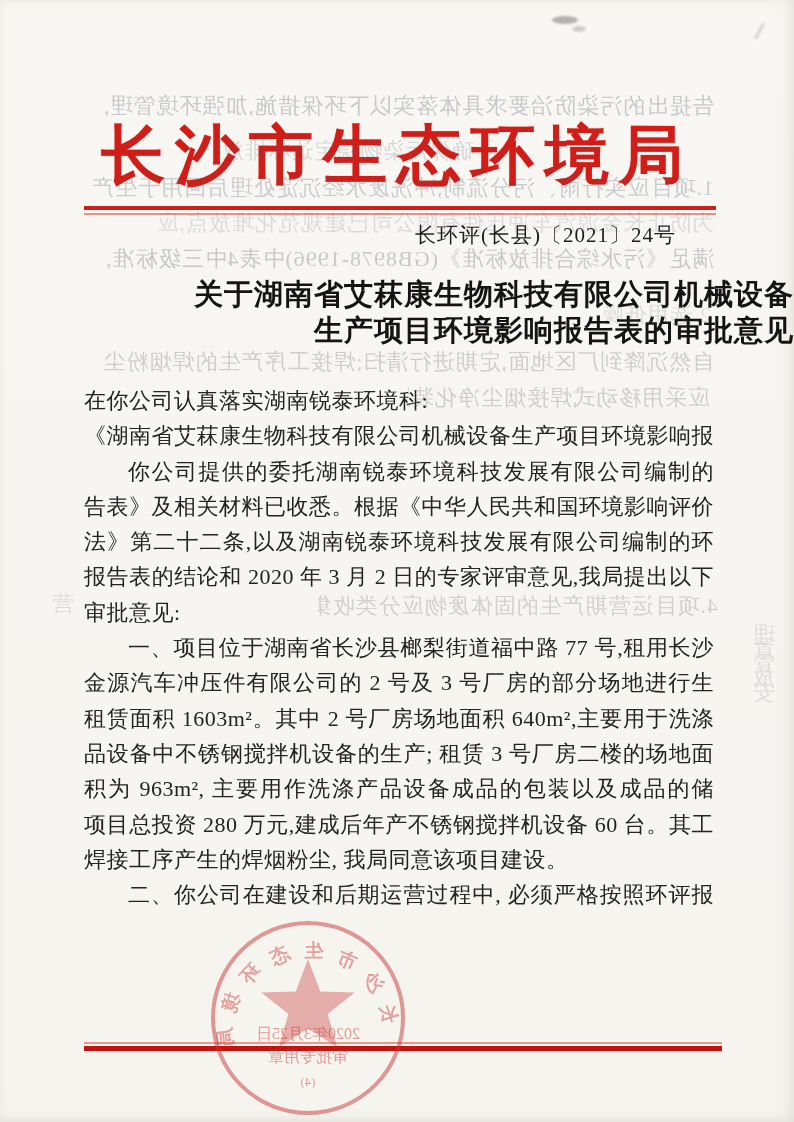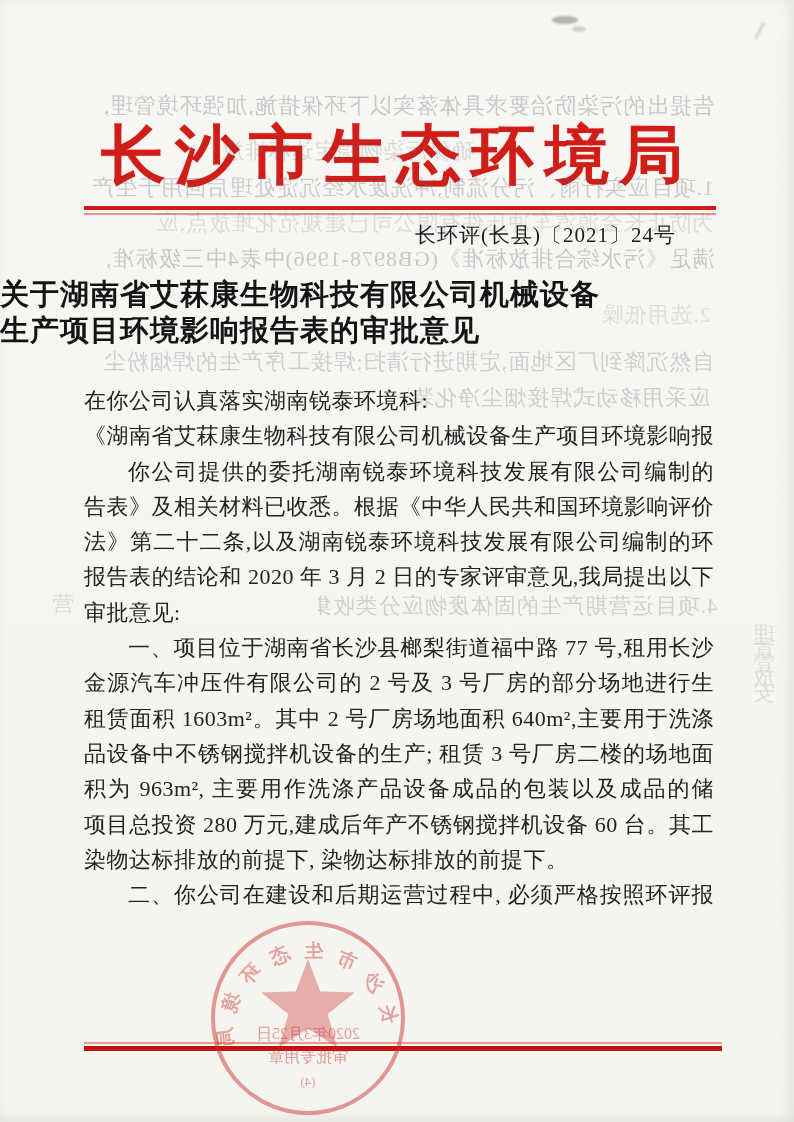--- a/index.html
+++ b/index.html
@@ -37,21 +37,21 @@
     background:#e6928d;
   }
   .doc-number{
     position:absolute;top:221px;right:118px;
     font-size:21px;color:#1d1d1f;
     letter-spacing:1px;white-space:nowrap;
   }
   
   .doc-title{
     position:absolute;left:0;top:276px;width:100%;
-    text-align:left;
+    text-align:right;
     font-family:"Liberation Sans","DejaVu Sans",sans-serif;
     font-weight:bold;
     font-size:29px;line-height:36px;
     color:#141414;letter-spacing:1px;
   }
   
   .body-block{
     position:absolute;left:84px;top:383px;width:630px;
     font-size:22px;line-height:35.3px;
     color:#232324;
@@ -147,20 +147,20 @@
     <div class="bl jl">告表》及相关材料已收悉。根据《中华人民共和国环境影响评价</div>
     <div class="bl jl">法》第二十二条,以及湖南锐泰环境科技发展有限公司编制的环评</div>
     <div class="bl jl">报告表的结论和 2020 年 3 月 2 日的专家评审意见,我局提出以下</div>
     <div class="bl">审批意见:</div>
     <div class="bl ind jl">一、项目位于湖南省长沙县榔梨街道福中路 77 号,租用长沙</div>
     <div class="bl jl">金源汽车冲压件有限公司的 2 号及 3 号厂房的部分场地进行生产,</div>
     <div class="bl jl">租赁面积 1603m²。其中 2 号厂房场地面积 640m²,主要用于洗涤产</div>
     <div class="bl jl">品设备中不锈钢搅拌机设备的生产; 租赁 3 号厂房二楼的场地面</div>
     <div class="bl jl">积为 963m², 主要用作洗涤产品设备成品的包装以及成品的储存。</div>
     <div class="bl jl">项目总投资 280 万元,建成后年产不锈钢搅拌机设备 60 台。其工</div>
-    <div class="bl">染物达标排放的前提下, 染物达标排放的前提下。</div>
+    <div class="bl">焊接工序产生的焊烟粉尘, 我局同意该项目建设。</div>
     <div class="bl ind jl">二、你公司在建设和后期运营过程中, 必须严格按照环评报</div>
   </div>
 
   <div class="rule-bottom-thin"></div>
   <div class="rule-bottom"></div>
 
 </div>
 
 </body></html>

